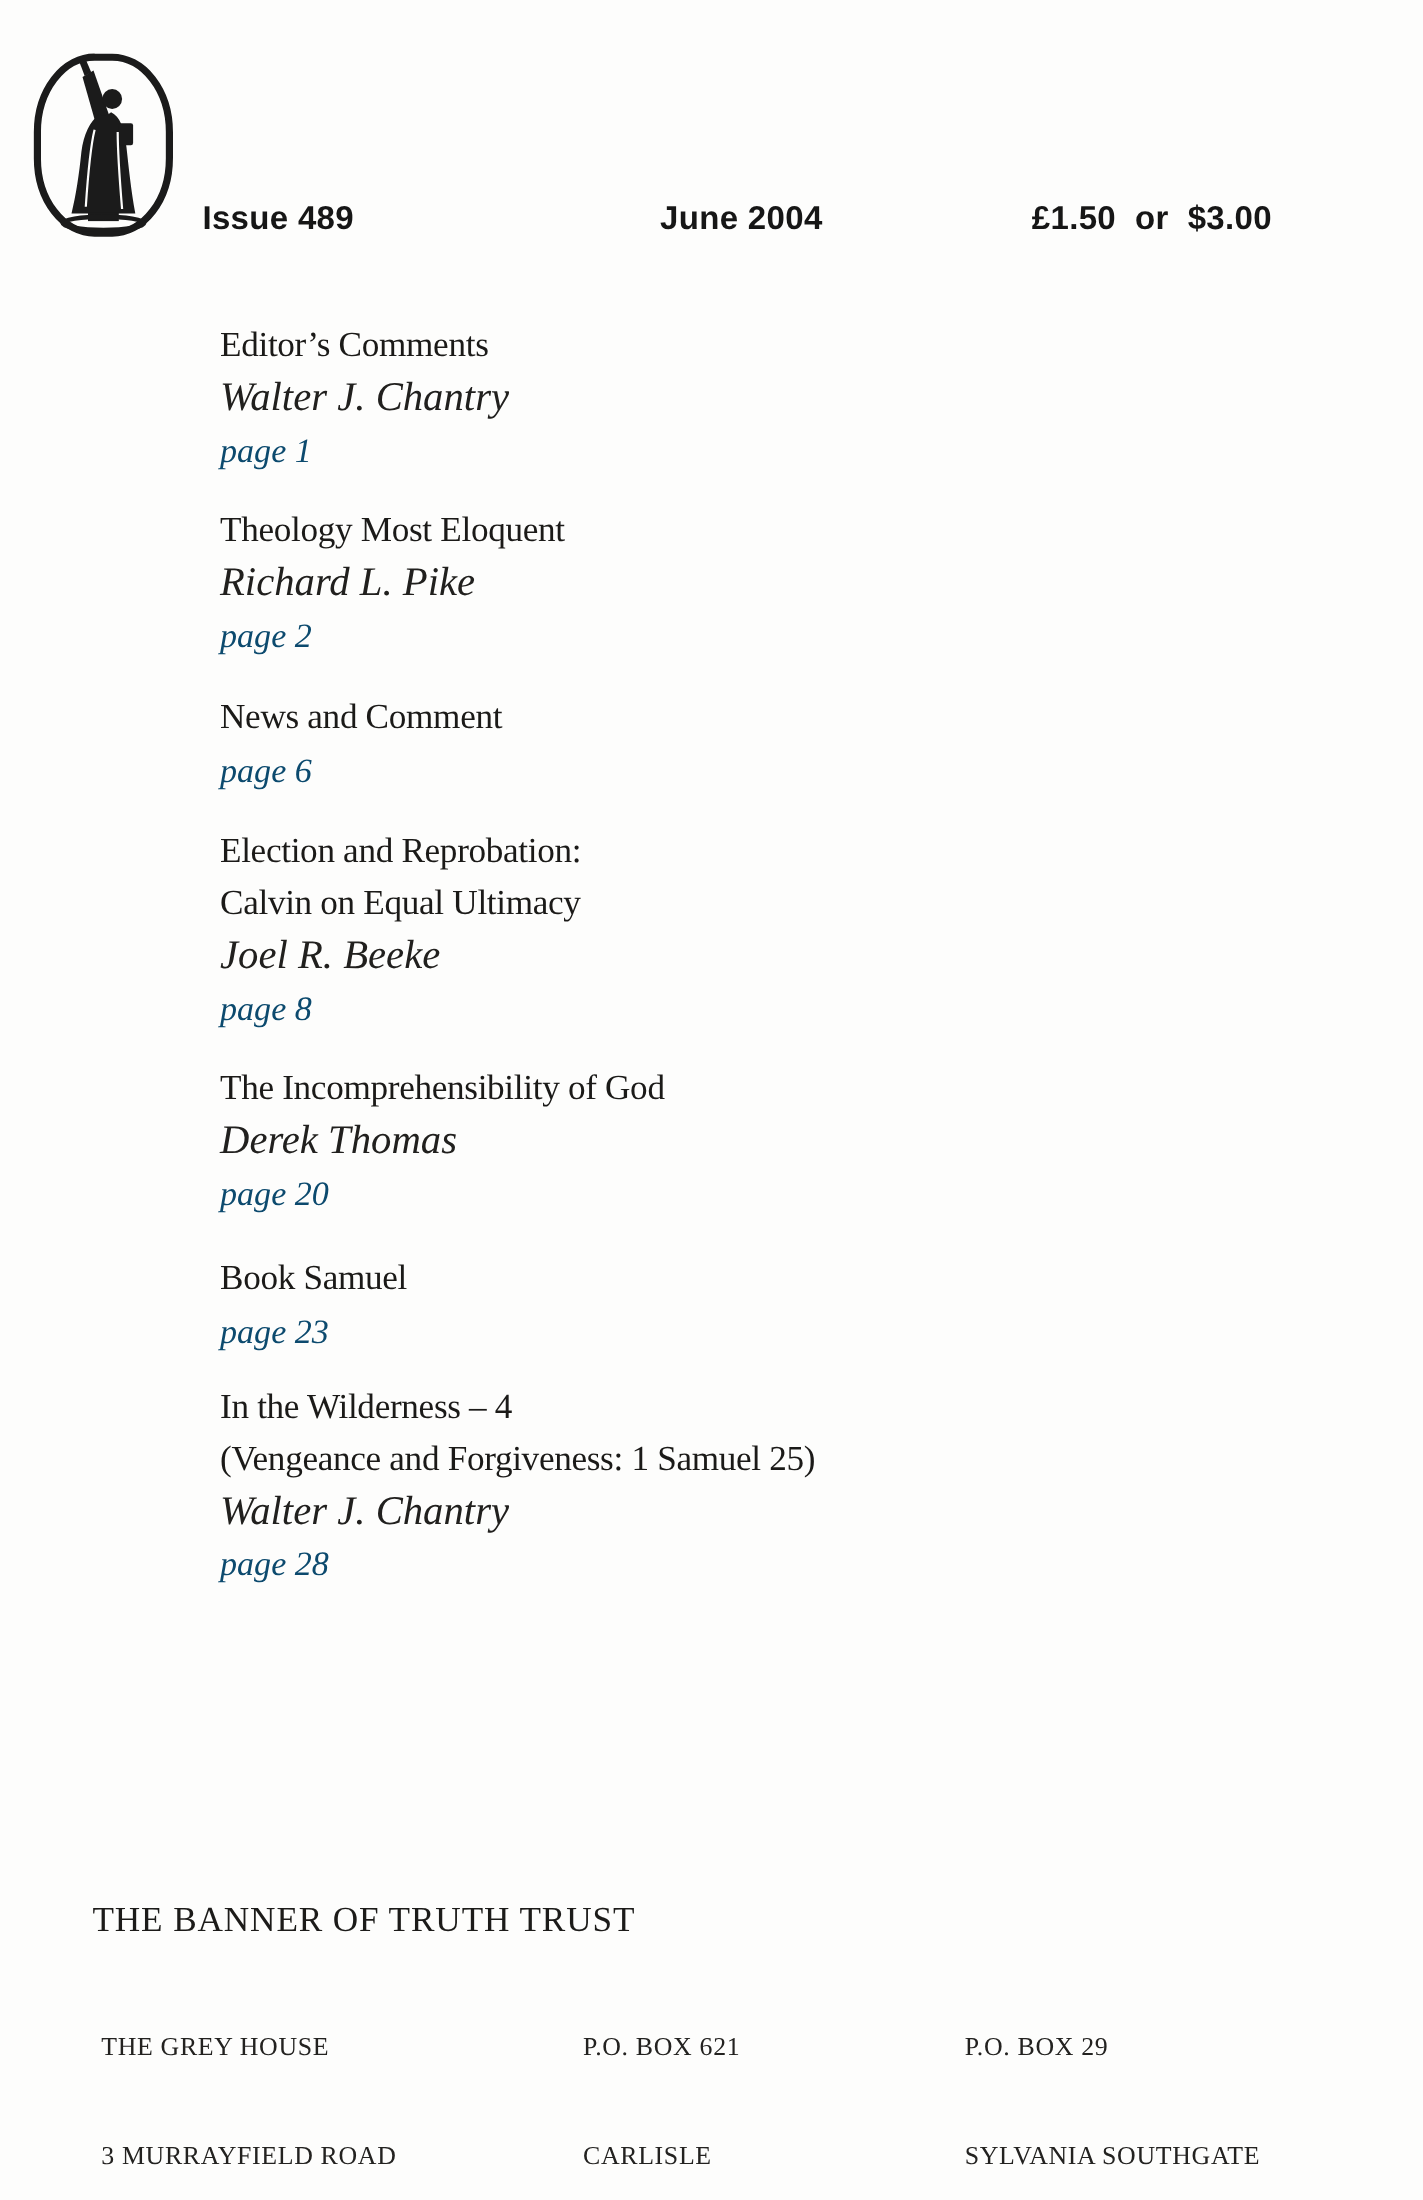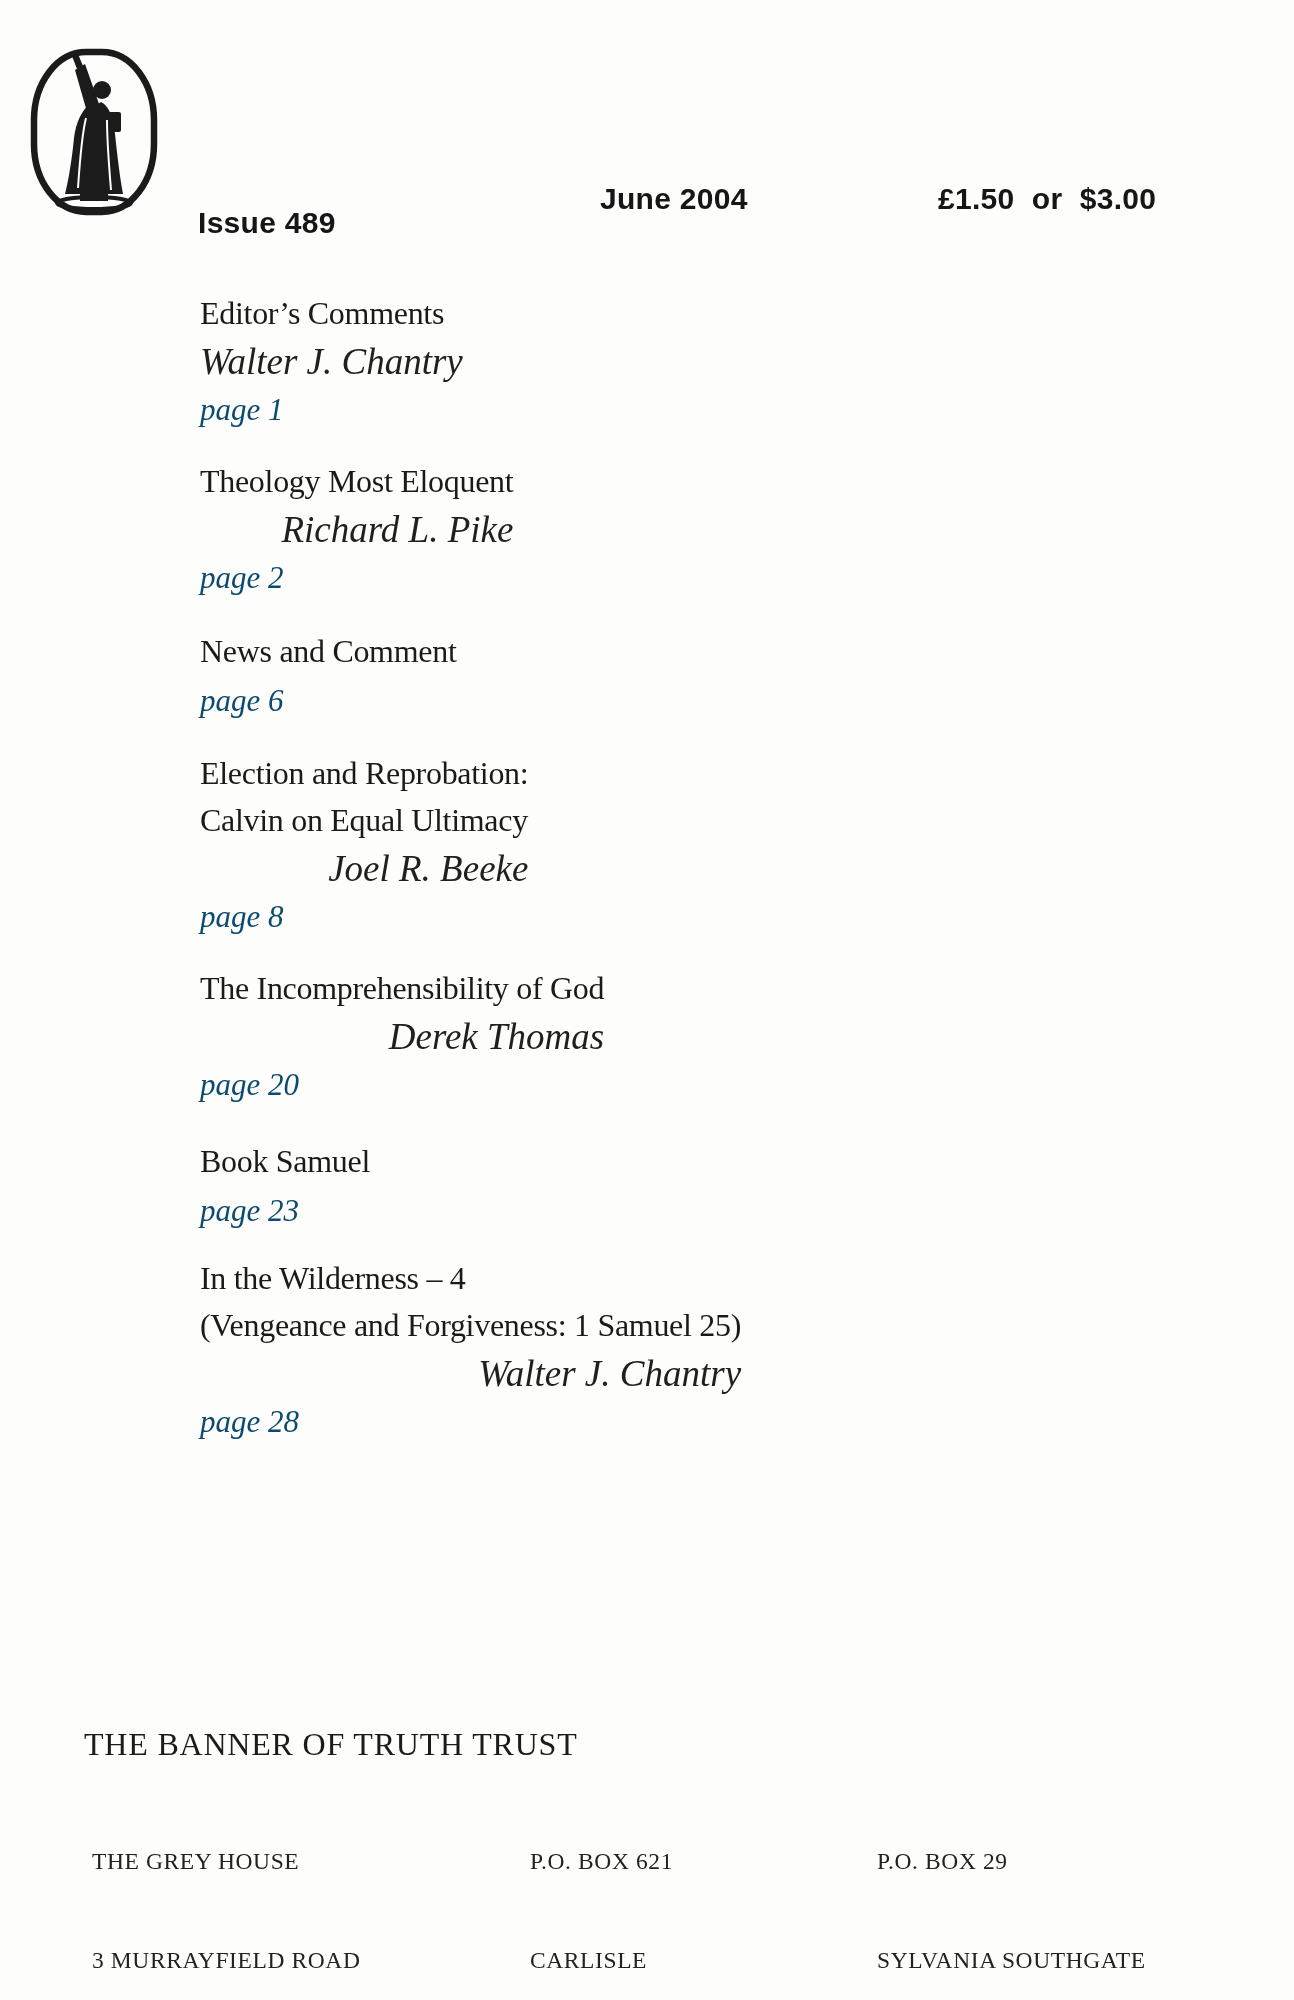--- a/index.html
+++ b/index.html
@@ -22,41 +22,40 @@
     position:absolute;
     top:182px;
     font-family:"Liberation Sans", sans-serif;
     font-weight:bold;
     font-size:30px;
     line-height:34px;
     color:#161616;
     white-space:pre;
     letter-spacing:0.3px;
   }
-  .hdr-issue{left:198px;margin-top:24px;}
+  .hdr-issue{left:184px;}
   .hdr-date{left:600px;}
   .hdr-price{left:938px;}
   
   .toc-item{
     position:absolute;
     left:200px;
   }
   .toc-title{
     font-size:32px;
     line-height:47px;
     letter-spacing:-0.3px;
     color:#1b1a18;
   }
   .toc-author{
     font-size:37px;
     font-style:italic;
     line-height:44px;
     margin-top:3px;
     color:#21201e;
-    text-align:right;
   }
   .toc-page{
     font-size:31px;
     font-style:italic;
     line-height:40px;
     margin-top:6px;
     color:#0c4a6e;
   }
   
   .footer-org{

